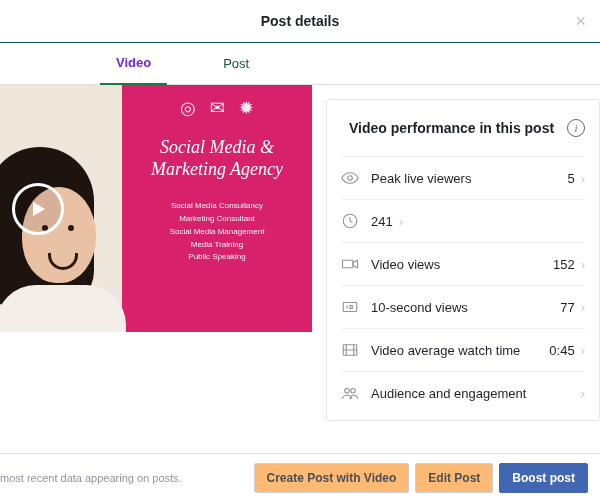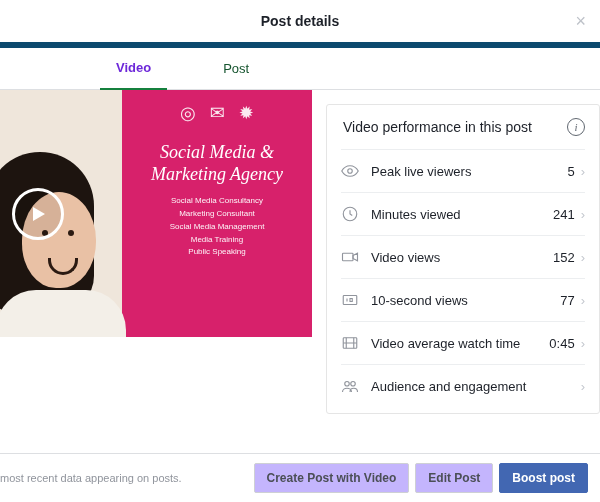--- a/index.html
+++ b/index.html
@@ -1,56 +1,56 @@
 <!DOCTYPE html>
 <html><head>
 <meta charset="utf-8">
 <style>
 html,body{margin:0;padding:0;font-family:Helvetica,Arial,sans-serif;background:#e9ebee;color:#1d2129;font-size:13px}
 .modal{width:600px;height:502px;background:#fff;display:flex;flex-direction:column;position:relative}
-.header{height:42px;border-bottom:6px solid #0c4a6e;display:flex;align-items:center;justify-content:center;position:relative}
+.header{height:42px;border-bottom:1px solid #0c4a6e;display:flex;align-items:center;justify-content:center;position:relative}
 .header h3{margin:0;font-size:14px;font-weight:700;color:#1d2129}
 .close{position:absolute;right:14px;top:12px;color:#bec2c9;font-size:18px;line-height:1;cursor:pointer}
 .tabs{height:41px;border-bottom:1px solid #dddfe2;display:flex;align-items:center;padding-left:100px}
 .tab{padding:0 16px;height:41px;display:flex;align-items:center;font-size:13px;color:#14532d;cursor:pointer;margin-right:40px}
 .tab.active{color:#6d28d9;font-weight:700;border-bottom:3px solid #15803d;margin-bottom:-1px}
 .body{flex:1 1 auto;display:flex;padding:0;background:#fff;overflow:hidden}
 .left{width:312px;display:flex;flex-direction:column}
 .thumb{position:relative;height:247px;overflow:hidden;background:#f6e8dc}
 .thumb-back{position:absolute;inset:0;display:flex}
 .wall{flex:1;background:linear-gradient(#efe6db,#efe6db)}
 .banner{position:absolute;right:0;top:0;width:190px;height:100%;background:#d7216b;color:#fff;padding:12px;box-sizing:border-box;display:flex;flex-direction:column;align-items:center}
 .banner-icons{display:flex;gap:14px;font-size:18px;opacity:.9;margin-bottom:18px}
-.banner-title{font-family:Georgia,serif;font-style:italic;font-size:18px;text-align:center;margin-bottom:10px;line-height:1.2}
+.banner-title{font-family:Georgia,serif;font-style:italic;font-size:18px;text-align:center;margin-bottom:20px;line-height:1.2}
 .banner-list{font-size:8px;text-align:center;line-height:1.6;opacity:.95}
 .person{position:absolute;left:-24px;top:50px;width:160px;height:220px}
 .hair{position:absolute;left:10px;top:12px;width:108px;height:160px;background:#1d140f;border-radius:60px 60px 40px 30px}
 .face{position:absolute;left:46px;top:52px;width:74px;height:96px;background:#e9c1a5;border-radius:50% 50% 48% 46%}
 .eye{position:absolute;width:6px;height:6px;background:#2b1a12;border-radius:50%;top:38px}
 .eye.l{left:20px}.eye.r{left:46px}
 .mouth{position:absolute;left:26px;top:66px;width:24px;height:14px;border:3px solid #2b1a12;border-top:none;border-radius:0 0 16px 16px}
 .body-shirt{position:absolute;left:20px;top:150px;width:130px;height:90px;background:#f3efe8;border-radius:40px 40px 0 0}
 .play{position:absolute;left:12px;top:50%;transform:translateY(-50%);width:46px;height:46px;border:3px solid #fff;border-radius:50%;display:flex;align-items:center;justify-content:center;background:rgba(0,0,0,.08);cursor:pointer}
 .play svg{fill:#fff}
 .caption{padding:26px 10px 6px 0;font-size:12px;color:#1d2129;line-height:1.5}
 .caption .meta{margin-top:14px;color:#616770;font-size:11px}
 .right{flex:1;padding:14px 0 0 14px}
 .panel{border:1px solid #e5e5e5;border-radius:3px;padding:0 14px 6px}
 .panel-head{display:flex;align-items:center;justify-content:space-between;padding:12px 0}
-.panel-head h4{margin:2px;font-size:14px;font-weight:400}
+.panel-head h4{margin:8px;font-size:14px;font-weight:700}
 .info{width:16px;height:16px;border:1px solid #606770;border-radius:50%;display:flex;align-items:center;justify-content:center;font-size:11px;font-style:italic;color:#606770;font-family:Georgia,serif}
 .row{display:flex;align-items:center;height:42px;border-top:1px solid #eceef0;cursor:pointer;color:#1d2129}
 .row .ico{width:18px;height:18px;margin-right:12px;color:#90949c;display:flex;align-items:center;justify-content:center}
 .row .ico svg{stroke:#90949c;fill:none;stroke-width:1.5}
 .row .lbl{flex:1;font-size:13px}
 .row .val{font-size:13px;color:#1d2129;margin-right:6px}
 .row .chev{color:#c4c8cf;font-size:13px}
 .footer{height:48px;border-top:1px solid #dddfe2;display:flex;align-items:center;padding:0 12px 0 0;background:#fff}
 .foot-note{flex:1;font-size:11px;color:#90949c}
-.btn{height:28px;padding:0 12px;margin-left:6px;border:1px solid #ced0d4;background:#c4b5fd;border-radius:2px;font-size:12px;font-weight:600;color:#4b4f56;display:flex;align-items:center;cursor:pointer}
+.btn{height:28px;padding:0 12px;margin-left:6px;border:1px solid #ced0d4;background:#fdba74;border-radius:2px;font-size:12px;font-weight:600;color:#4b4f56;display:flex;align-items:center;cursor:pointer}
 .btn-primary{background:#4267b2;border-color:#4267b2;color:#fff}
 </style>
 </head>
 <body>
 
 <div class="modal">
 
   <div class="header">
     <h3>Post details</h3>
     <div class="close">×</div>
@@ -119,21 +119,20 @@
               <span class="val">5</span>
               <span class="chev">›</span>
             </div>
             <div class="row">
               <span class="ico">
                 <svg width="18" height="18" viewBox="0 0 24 24">
                   <circle cx="12" cy="12" r="9"></circle>
                   <path d="M12 7v5l3 2"></path>
                 </svg>
               </span>
-              <span class="lbl">Minutes viewed</span>
               <span class="val">241</span>
               <span class="chev">›</span>
             </div>
             <div class="row">
               <span class="ico">
                 <svg width="18" height="18" viewBox="0 0 24 24">
                   <rect x="2" y="7" width="14" height="10" rx="1"></rect>
                   <path d="M16 10l6-3v10l-6-3z"></path>
                 </svg>
               </span>

